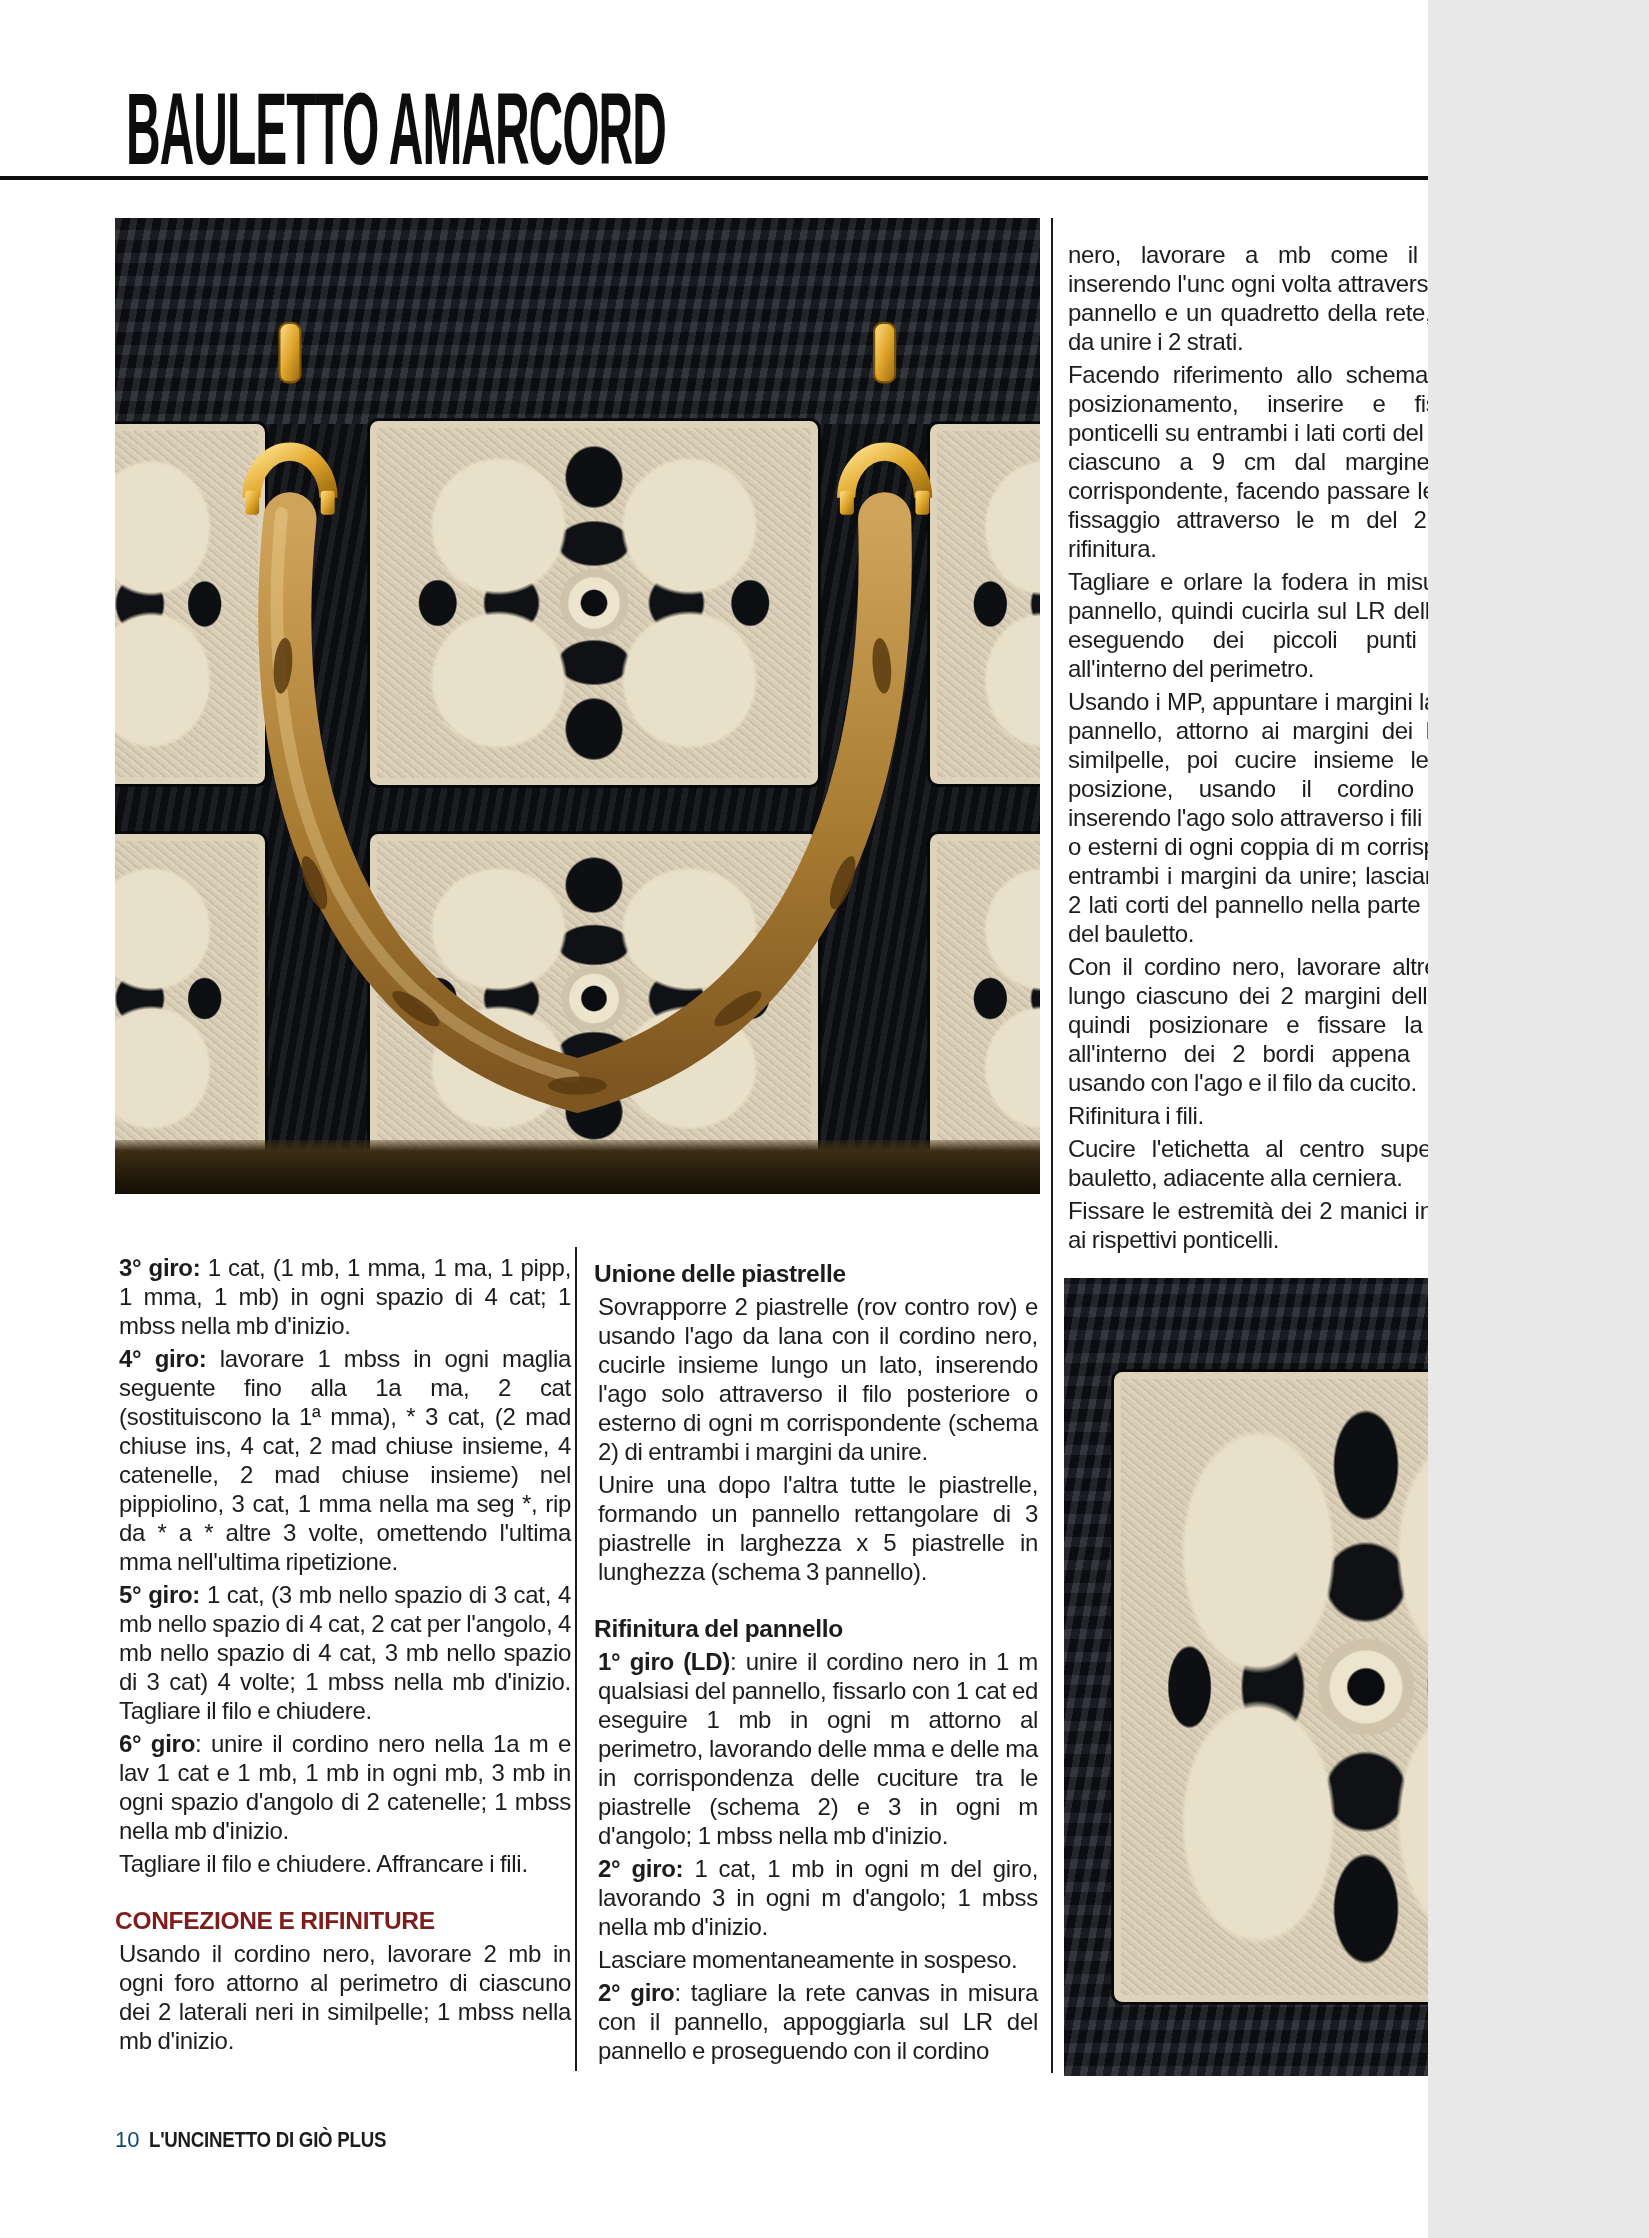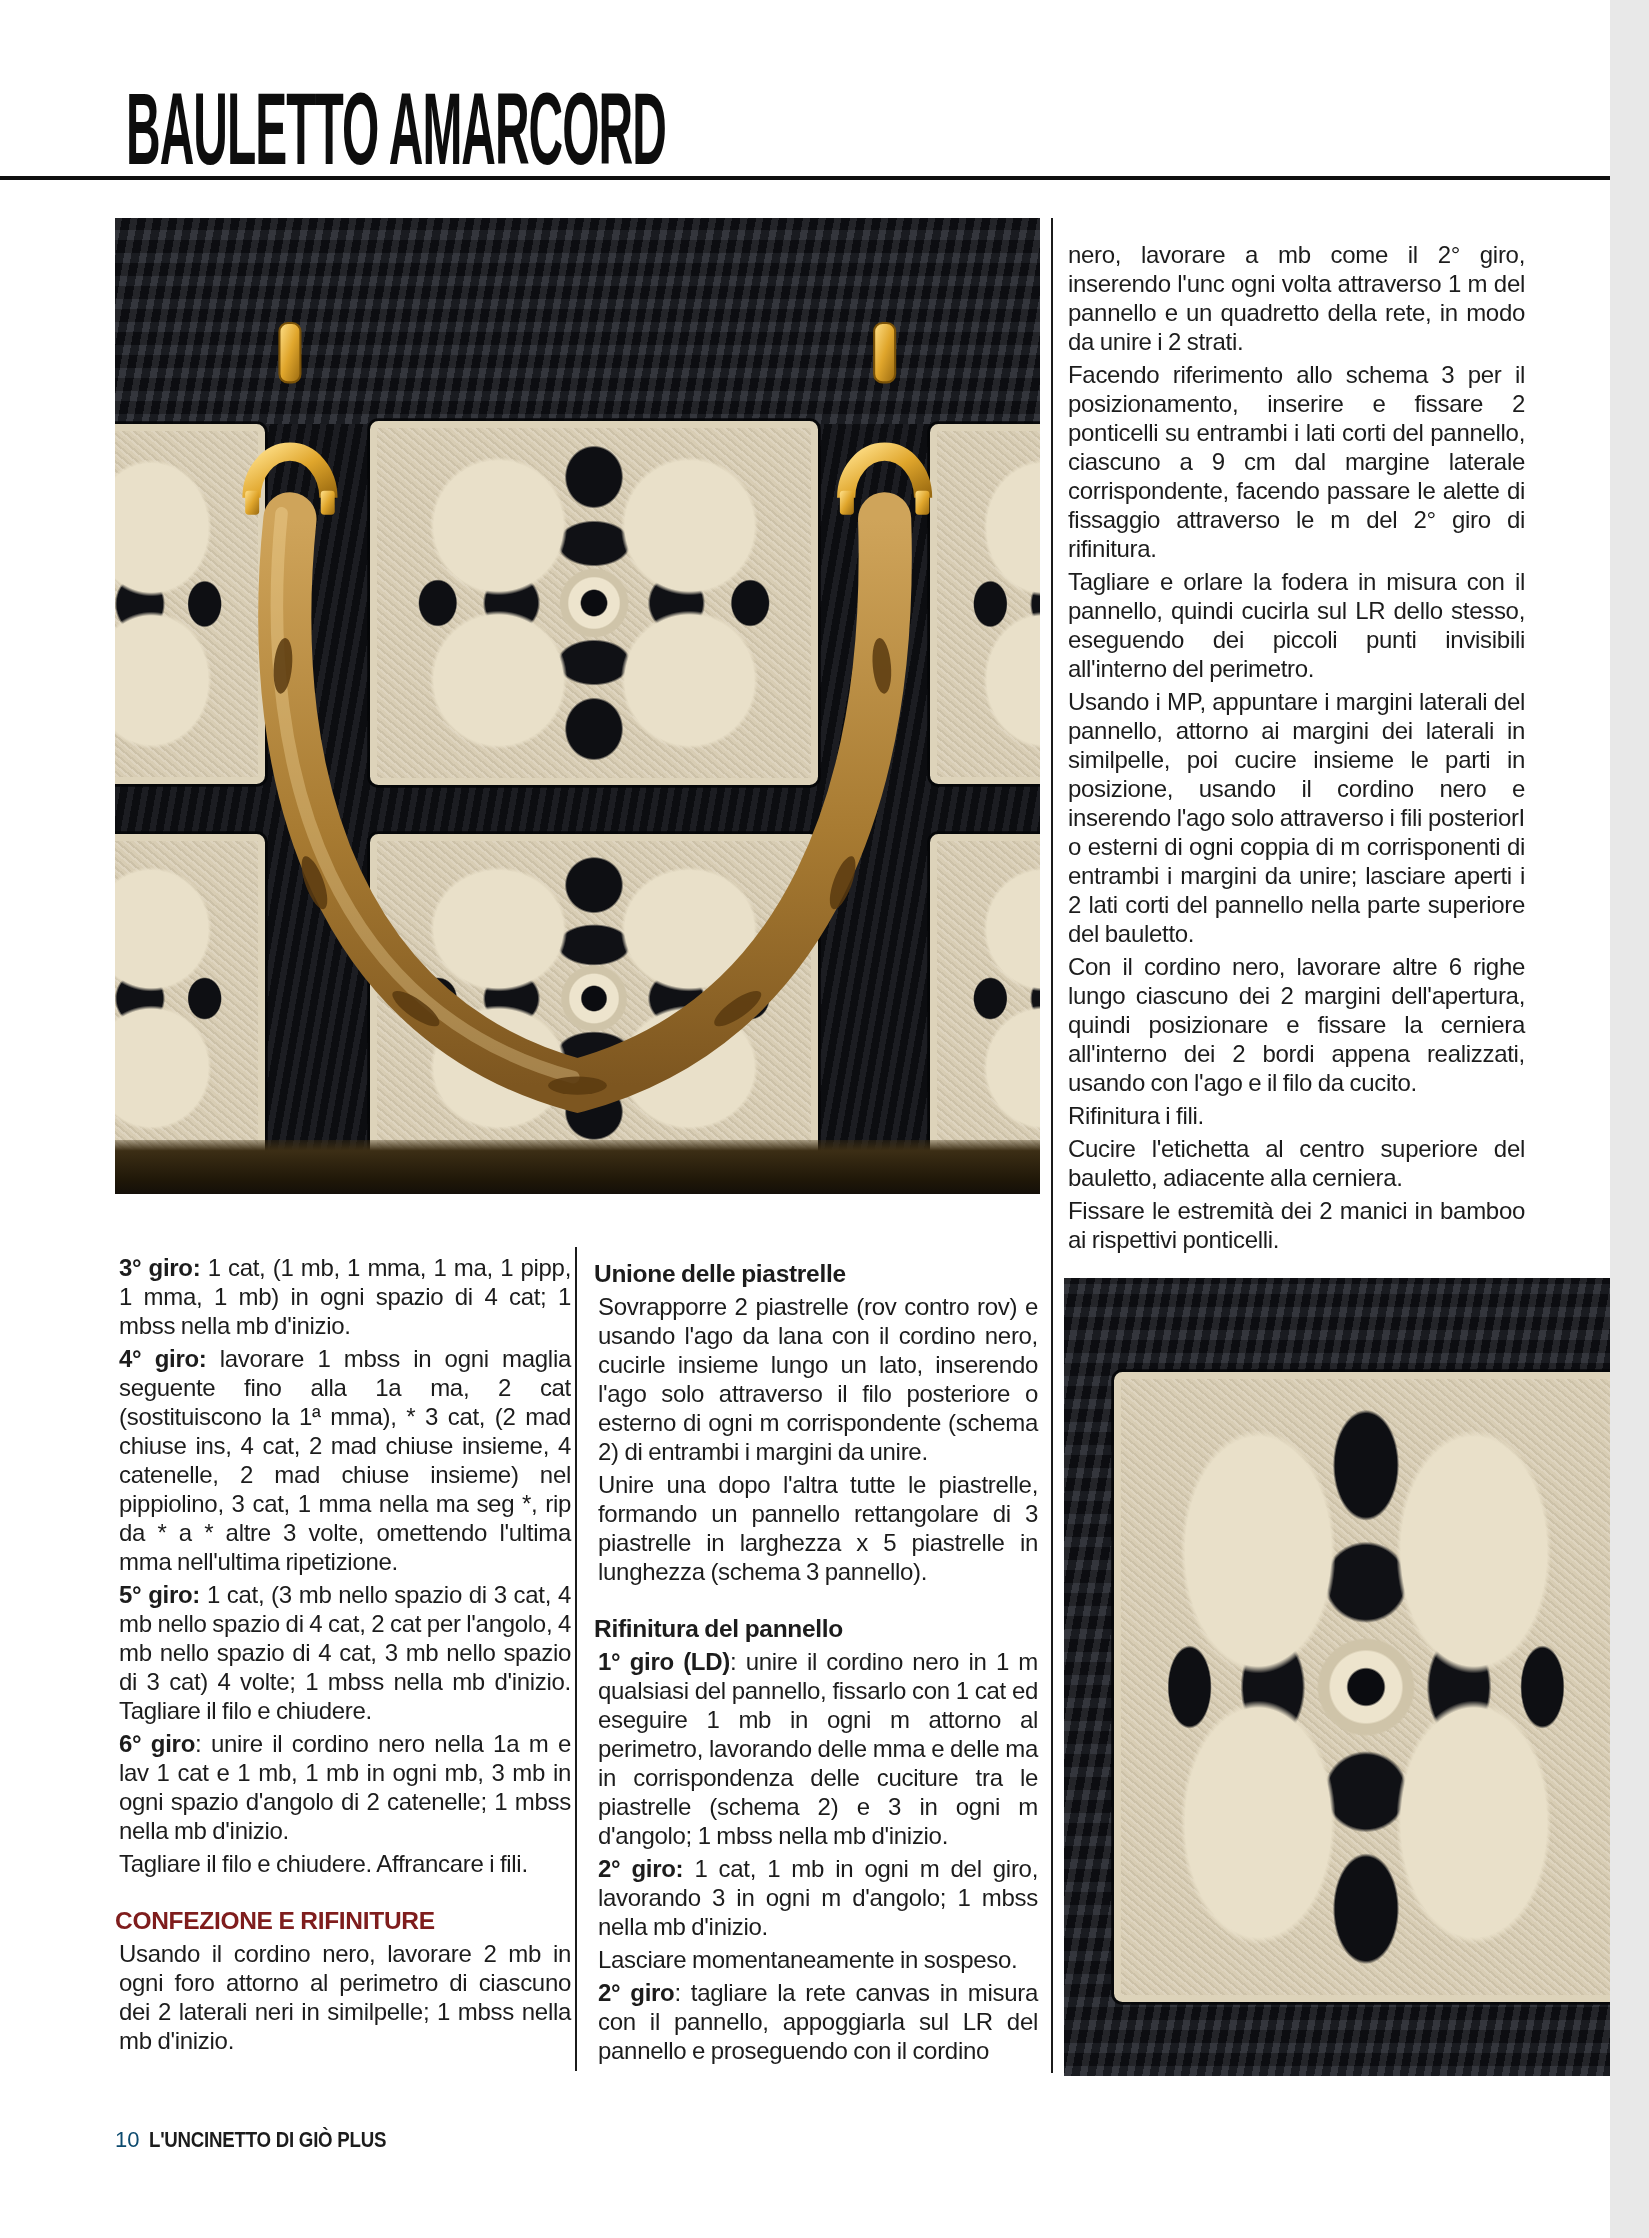--- a/index.html
+++ b/index.html
@@ -1,17 +1,17 @@
 <!DOCTYPE html>
 <html style="font-size:11.2px"><head>
 <meta charset="utf-8">
 <style>
   html,body{margin:0;padding:0;background:#e8e8e8;}
   .page{
-    position:relative;width:1610px;height:2239px;background:#ffffff;
+    position:relative;width:1428px;height:2239px;background:#ffffff;
     font-family:"Liberation Sans",sans-serif;color:#1c1c1c;overflow:hidden;
   }
   
   .title{
     position:absolute;left:126px;top:78px;margin:0;
     font-size:102px;line-height:1;font-weight:bold;letter-spacing:-2.1px;
     transform:scaleX(.47);transform-origin:0 0;white-space:nowrap;color:#0d0d0d;
   }
   .title-rule{position:absolute;left:0;top:176px;width:1650px;height:3.5px;background:#0f0f0f;}
 

